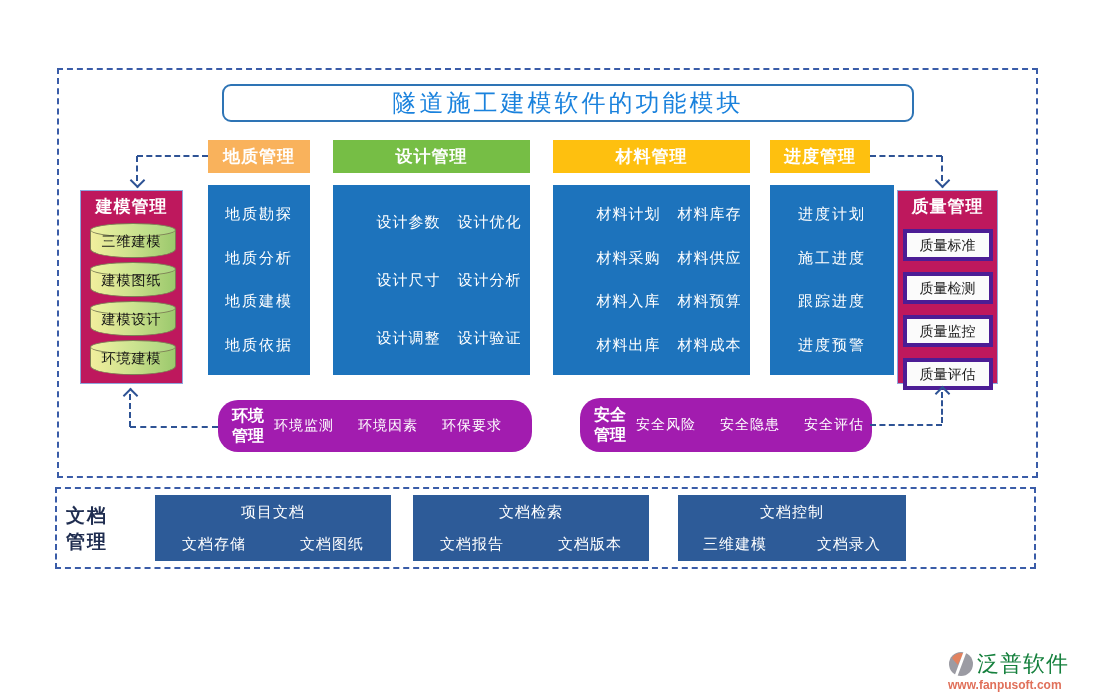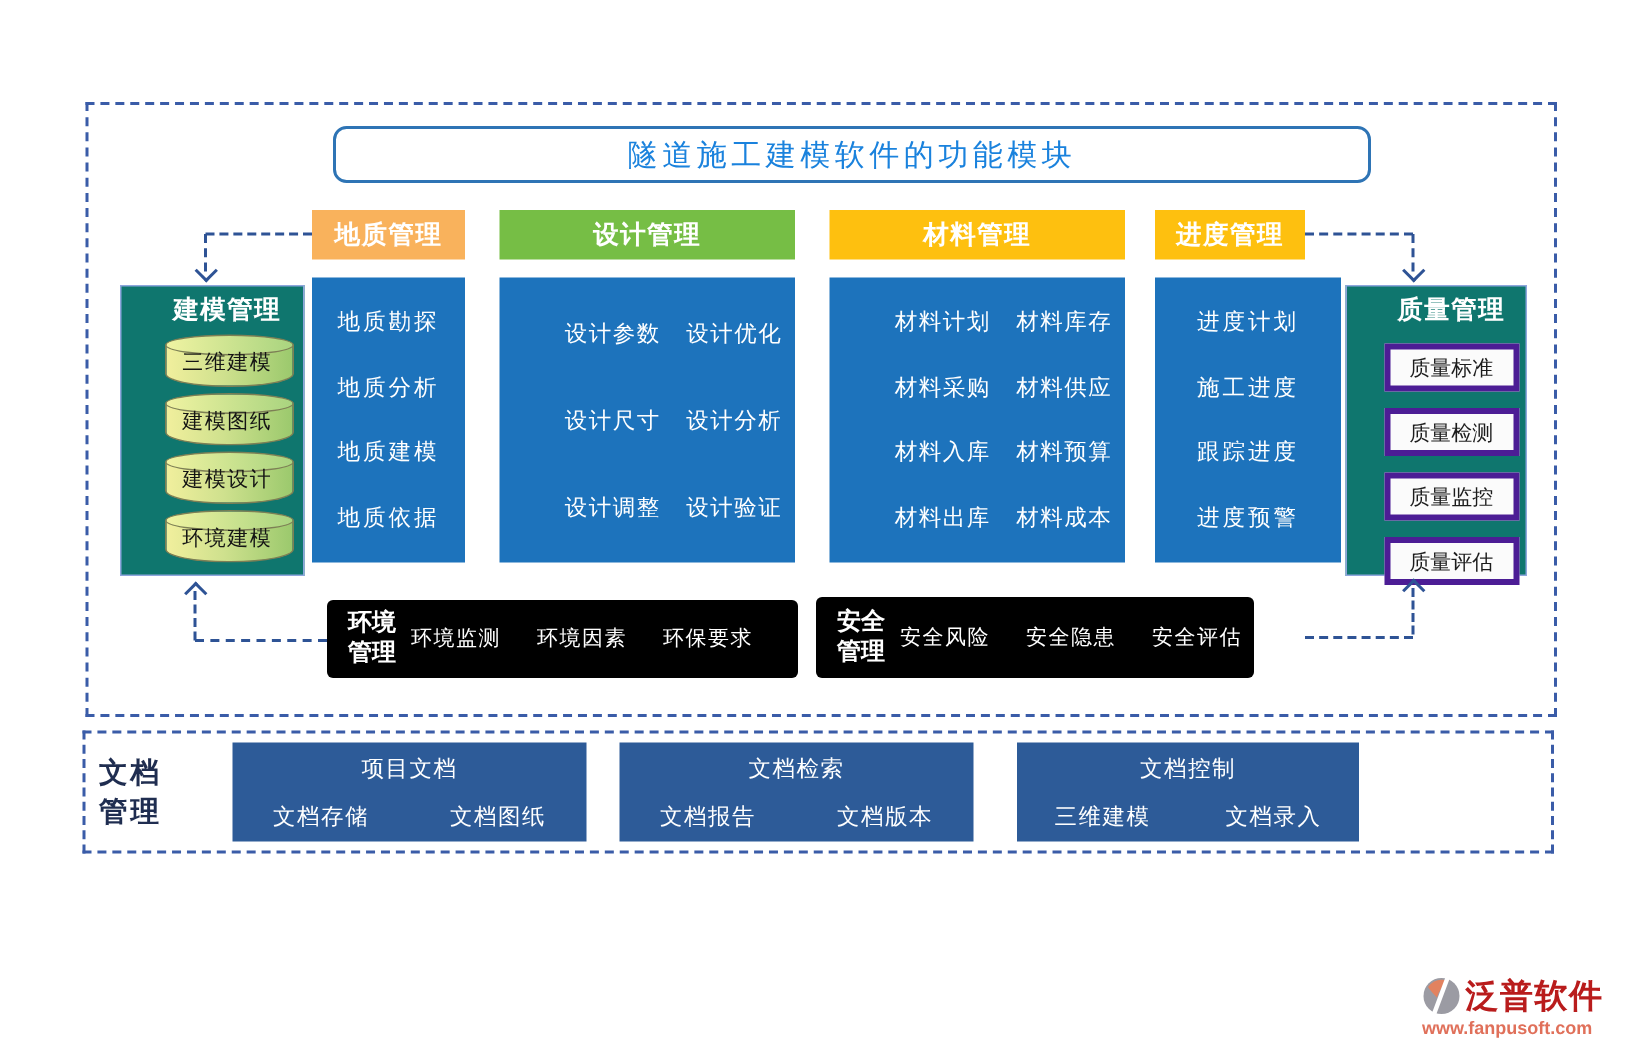--- a/index.html
+++ b/index.html
@@ -7,64 +7,64 @@
   .canvas { position:relative; width:1100px; height:700px; background:#ffffff; overflow:hidden; }
 
   .main-frame { position:absolute; left:57px; top:68px; width:977px; height:406px;
     border:2px dashed #3a5ca8; }
   .doc-frame { position:absolute; left:55px; top:487px; width:977px; height:78px;
     border:2px dashed #3a5ca8; }
 
   .title-box { position:absolute; left:222px; top:84px; width:688px; height:34px;
     background:#ffffff; border:2px solid #2e74b5; border-radius:9px;
     display:flex; align-items:center; justify-content:center; }
-  .title-text { color:#1a82dd; font-size:20px; letter-spacing:3px;
+  .title-text { color:#1a82dd; font-size:24px; letter-spacing:3px;
     font-family:"Liberation Serif", serif; }
 
   .hdr { position:absolute; top:140px; height:33px; display:flex; align-items:center;
     justify-content:center; color:#fff; font-weight:bold; font-size:17px; letter-spacing:1px; }
   .hdr-geo { left:208px; width:102px; background:#f9b25c; }
   .hdr-design { left:333px; width:197px; background:#76be45; }
   .hdr-material { left:553px; width:197px; background:#fec00f; }
   .hdr-progress { left:770px; width:100px; background:#fec00f; }
 
   .col { position:absolute; top:185px; height:174px; padding:8px 0; background:#1d73bc;
     color:#fff; font-size:15px; display:flex; flex-direction:column;
     justify-content:space-around; text-align:center; letter-spacing:2px; }
   .col-geo { left:208px; width:102px; }
   .col-design { left:333px; width:197px; }
   .col-material { left:553px; width:197px; }
   .col-progress { left:770px; width:124px; }
   .row2 { display:flex; justify-content:space-around; letter-spacing:1px;padding-left:35px; }
 
-  .side-box { position:absolute; top:190px; height:192px; background:#0f766e;
-    border:1px solid #8ea6dd; text-align:center; color:#fff;padding-left:20px; }
+  .side-box { position:absolute; top:190px; height:192px; background:#be185d;
+    border:1px solid #8ea6dd; text-align:center; color:#fff; }
   .side-left { left:80px; width:101px; }
   .side-right { left:897px; width:99px; }
   .side-title { font-weight:bold; font-size:17px; margin-top:4px; letter-spacing:1px; }
 
   .cyl { position:relative; width:84px; height:27px; margin:12px auto 0; }
   .cyl:first-of-type { margin-top:15px; }
   .cyl-body { position:absolute; left:0; top:0; width:84px; height:27px;
     background:linear-gradient(90deg,#f1ef9d,#cfe18e 45%,#9bc96d);
     border:1px solid #7d7f55; border-top:none;
     border-radius:0 0 42px 42px / 0 0 9px 9px; }
   .cyl-top { position:absolute; left:0; top:-7px; width:84px; height:12px;
     background:linear-gradient(90deg,#f0f3a2,#a9d47f);
     border:1px solid #7d7f55; border-radius:50%; }
   .cyl-label { position:absolute; left:0; top:3px; width:100%; text-align:center;
     color:#141414; font-size:14px; z-index:2; letter-spacing:1px; }
 
   .chip { width:82px; height:24px; margin:11px auto 0; background:#fbfbfb;
     border:4px solid #4c1d95; color:#1c1c1c; font-size:14px; line-height:24px; }
 
-  .pill { position:absolute; background:#000000; border-radius:4px; color:#fff;
+  .pill { position:absolute; background:#a21caf; border-radius:20px; color:#fff;
     display:flex; align-items:center; }
   .pill-env { left:218px; top:400px; width:314px; height:52px; }
-  .pill-safe { left:544px; top:398px; width:292px; height:54px; }
+  .pill-safe { left:580px; top:398px; width:292px; height:54px; }
   .pill-title { font-weight:bold; font-size:16px; line-height:1.25;
     margin:0 10px 0 14px; text-align:center; white-space:nowrap; }
   .pill-items { display:flex; gap:24px; font-size:14px; letter-spacing:1px; white-space:nowrap; }
 
   .h-seg { position:absolute; border-top:2px dashed #2e5395; }
   .v-seg { position:absolute; border-left:2px dashed #2e5395; }
   .chev { position:absolute; width:9px; height:9px; }
   .chev-down { border-right:2px solid #2e5395; border-bottom:2px solid #2e5395; transform:rotate(45deg); }
   .chev-up { border-left:2px solid #2e5395; border-top:2px solid #2e5395; transform:rotate(45deg); }
 
@@ -73,21 +73,21 @@
   .doc-group { position:absolute; top:495px; height:58px; padding-top:8px;
     background:#2d5b98; color:#fff; }
   .dg1 { left:155px; width:236px; }
   .dg2 { left:413px; width:236px; }
   .dg3 { left:678px; width:228px; }
   .dg-header { text-align:center; font-size:15px; letter-spacing:1px; }
   .dg-items { display:flex; justify-content:space-around; margin-top:13px; font-size:15px; letter-spacing:1px; }
 
   .logo { position:absolute; left:948px; top:649px; width:146px; }
   .logo-row { display:flex; align-items:center; gap:3px; }
-  .logo-name { color:#b91c1c; font-size:22px; font-weight:bold; letter-spacing:1px; }
+  .logo-name { color:#15803d; font-size:22px; font-weight:normal; letter-spacing:1px; }
   .logo-url { color:#e0705a; font-size:12px; font-weight:bold; margin-top:-1px; }
 </style>
 </head>
 <body>
 
 <div class="canvas">
 
   <div class="main-frame"></div>
 
   <div class="title-box">

